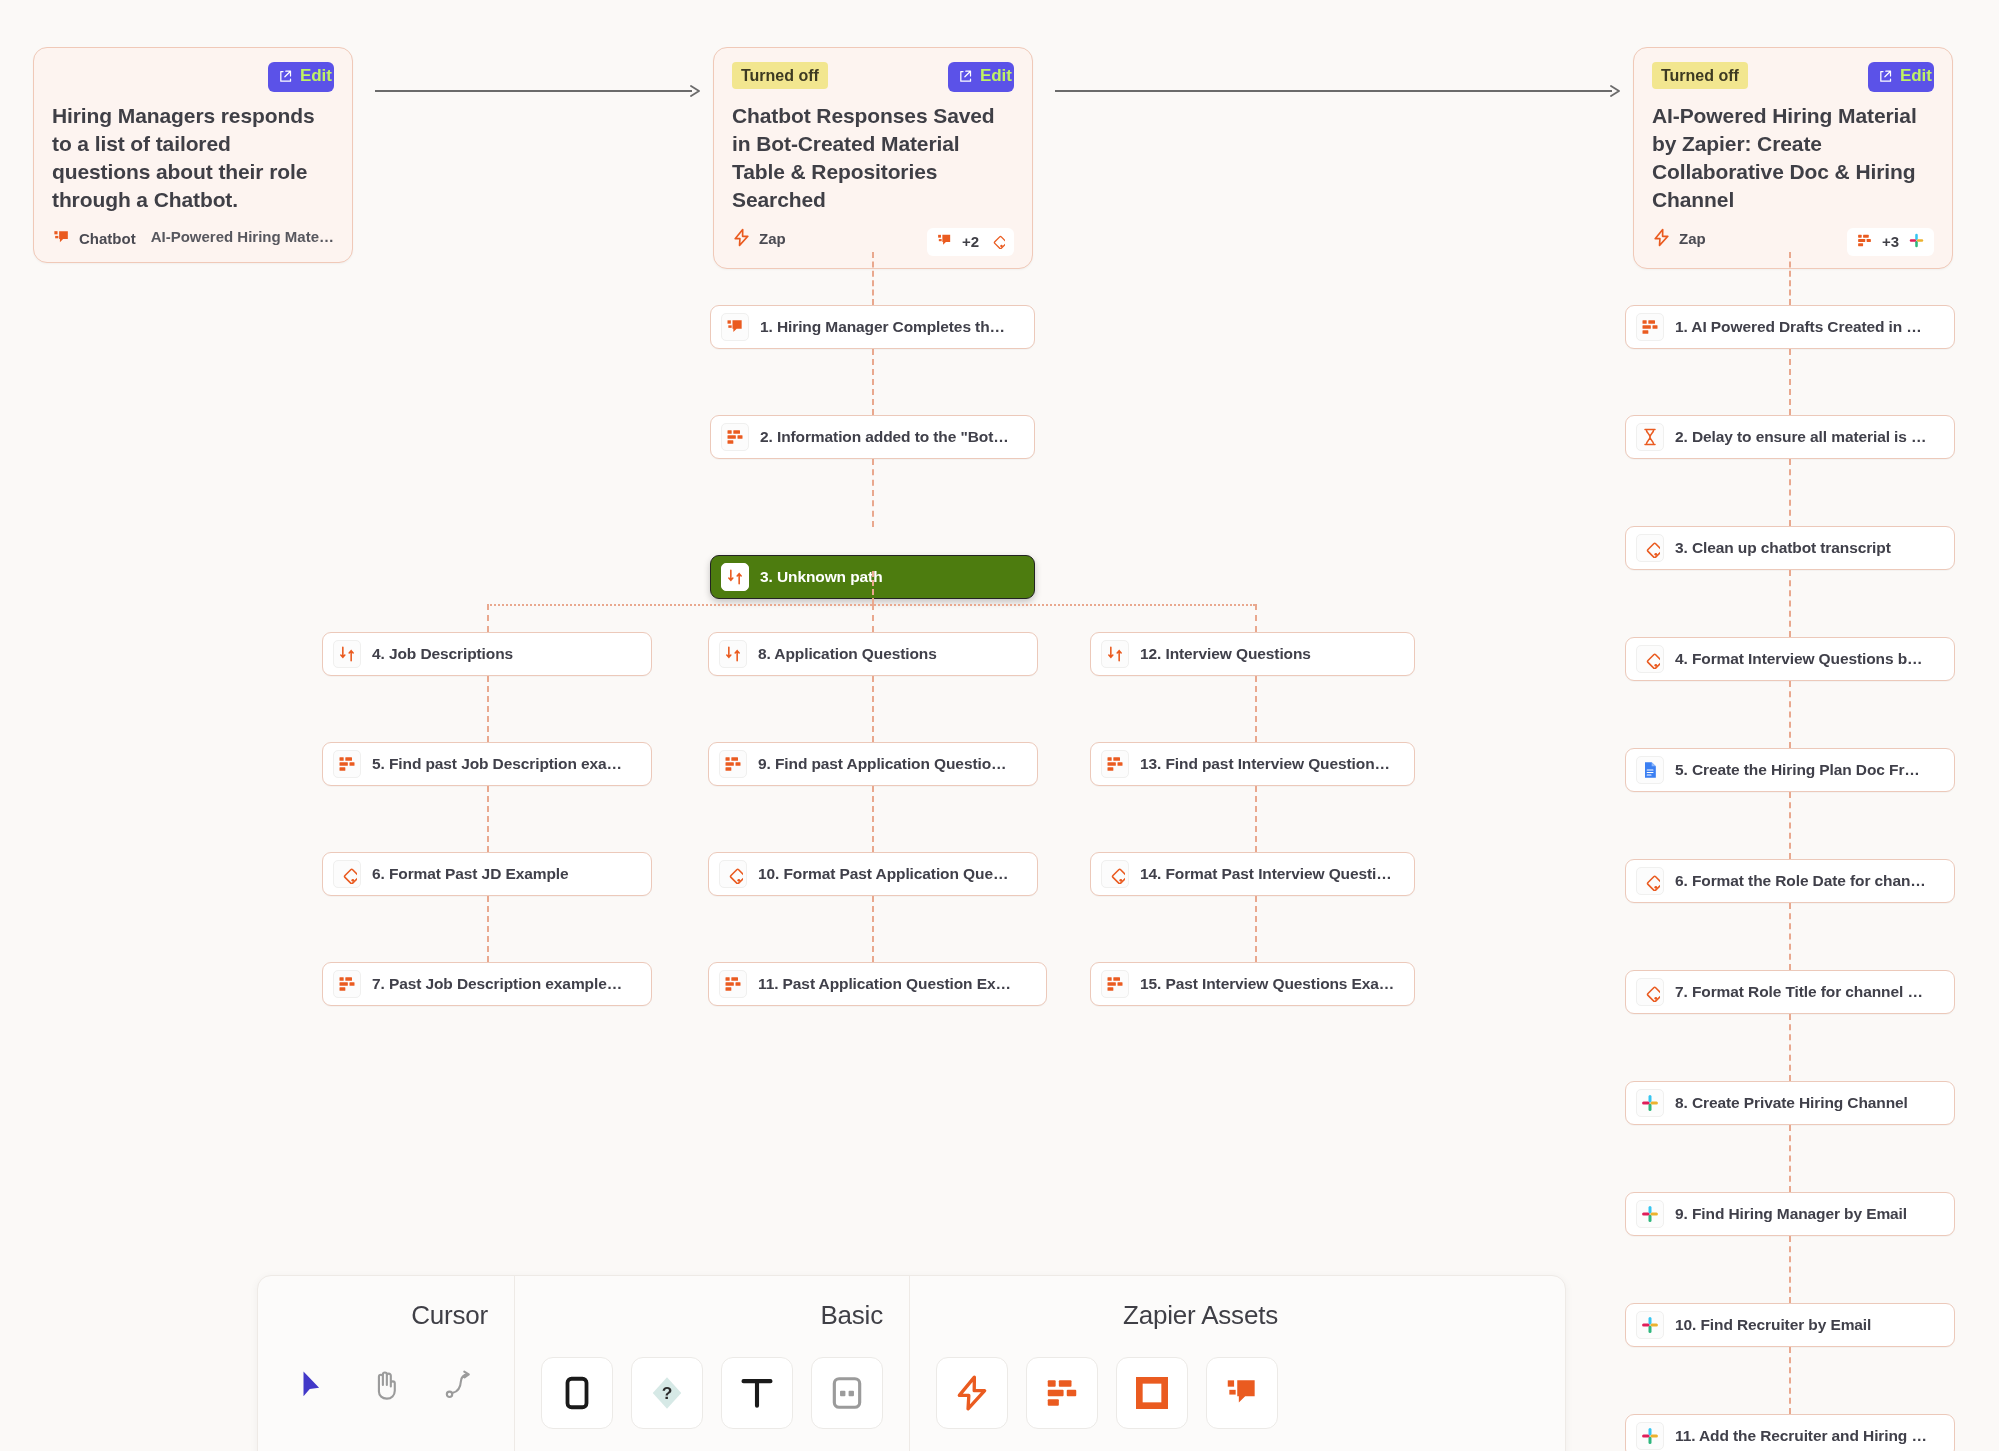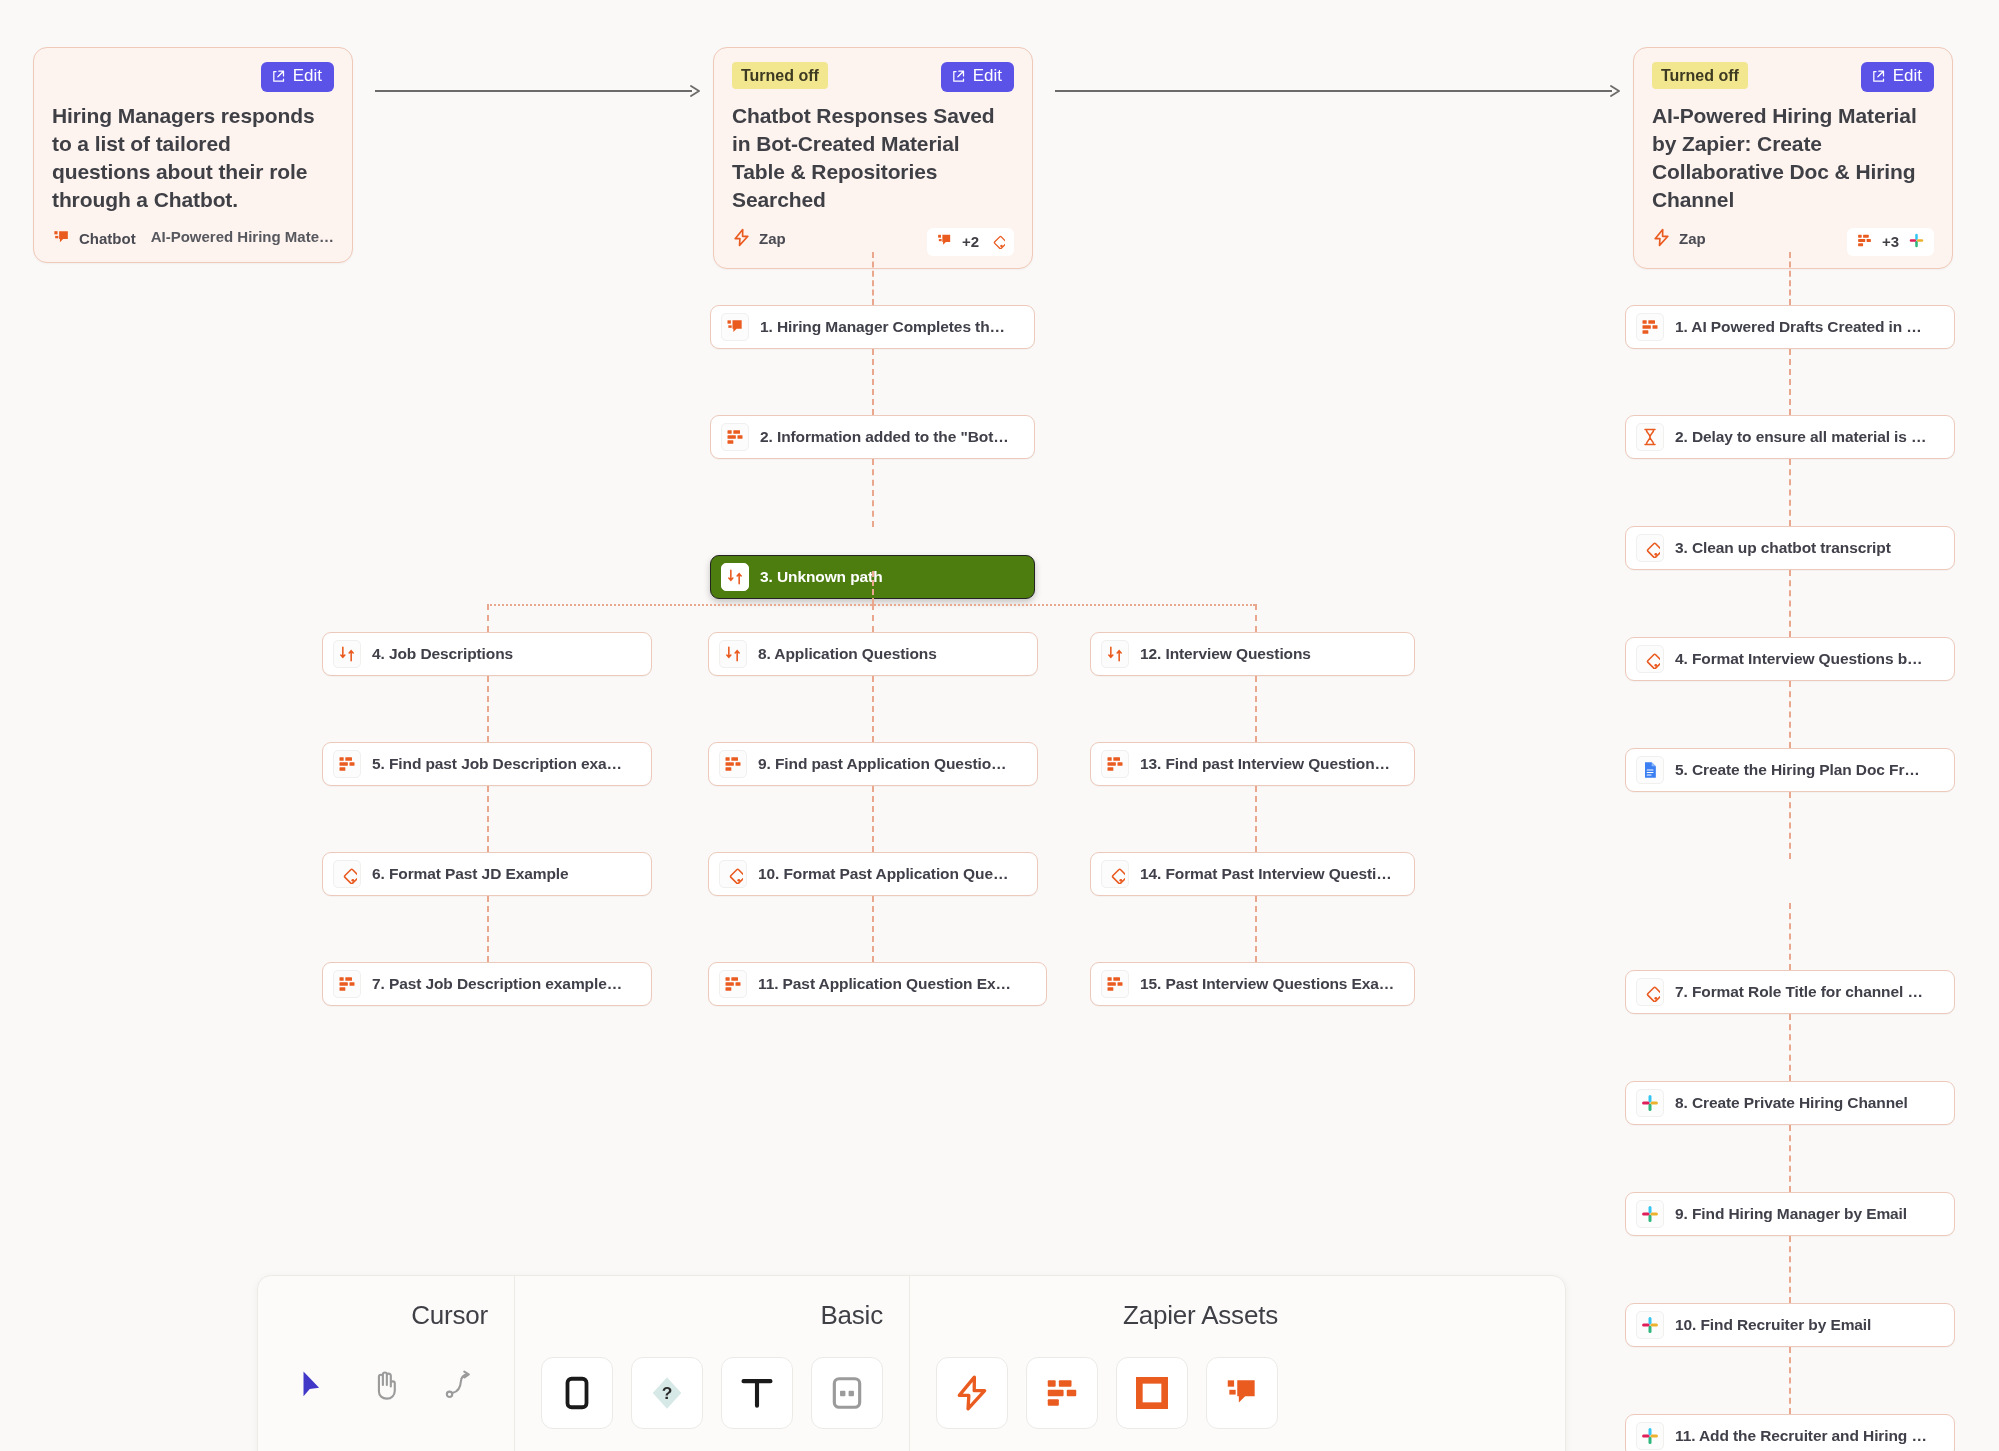--- a/index.html
+++ b/index.html
@@ -30,23 +30,23 @@
     border-radius: 0 14px 14px 0;
     z-index: -1;
   }
   .card-top { display: flex; align-items: flex-start; justify-content: space-between; min-height: 30px; }
   .badge-off {
     background: #f2e68f; color: #3d3a22;
     font-size: 16px; font-weight: 600;
     padding: 4px 9px; border-radius: 4px; line-height: 1.2;
   }
   .edit-btn {
-    background: #5b52e8; color: #ffffff;
-    font-size: 17px; font-weight: 400;
-    padding: 5px 12px 6px 10px; border-radius: 6px;
+    background: #5b52e8; color: #bef264;
+    font-size: 17px; font-weight: 700;
+    padding: 5px 2px 6px 10px; border-radius: 6px;
     display: inline-flex; align-items: center; gap: 7px;
     margin-left: auto; line-height: 1.1; cursor: pointer;
   }
   .edit-btn svg { display: block; }
   .card-title {
     margin-top: 10px;
     font-size: 21px; font-weight: 700; color: #3f3f46;
     line-height: 1.33; letter-spacing: -.1px;
   }
   .card-foot {
@@ -465,20 +465,29 @@
       <div class="ico">
         <svg width="20" height="20" viewBox="0 0 24 24">
           <path d="M6 2.6h8l5 5v13.8H6z" fill="#3b7ff2"></path>
           <path d="M14 2.6l5 5h-5z" fill="#8fb8fb"></path>
           <path d="M8.6 12h7M8.6 15h7M8.6 18h4.6" stroke="#fff" stroke-width="1.3" stroke-linecap="round"></path>
         </svg>
       </div>
       <div class="lbl">5. Create the Hiring Plan Doc Fr…</div>
     </div>
     <div class="vline" style="left: 1789px; top: 792px; height: 67px;"></div>
+    <div class="step" style="left: 1625px; top: 859px; width: 330px;">
+      <div class="ico">
+        <svg width="20" height="20" viewBox="0 0 24 24">
+          <rect x="12" y="2.6" width="13" height="13" rx="1.6" fill="none" stroke="#ea5b20" stroke-width="1.9" transform="rotate(45 11 11)"></rect>
+          <circle cx="19" cy="19.6" r="1.7" fill="#ea5b20"></circle>
+        </svg>
+      </div>
+      <div class="lbl">6. Format the Role Date for chan…</div>
+    </div>
     <div class="vline" style="left: 1789px; top: 903px; height: 67px;"></div>
     <div class="step" style="left: 1625px; top: 970px; width: 330px;">
       <div class="ico">
         <svg width="20" height="20" viewBox="0 0 24 24">
           <rect x="12" y="2.6" width="13" height="13" rx="1.6" fill="none" stroke="#ea5b20" stroke-width="1.9" transform="rotate(45 11 11)"></rect>
           <circle cx="19" cy="19.6" r="1.7" fill="#ea5b20"></circle>
         </svg>
       </div>
       <div class="lbl">7. Format Role Title for channel …</div>
     </div>

